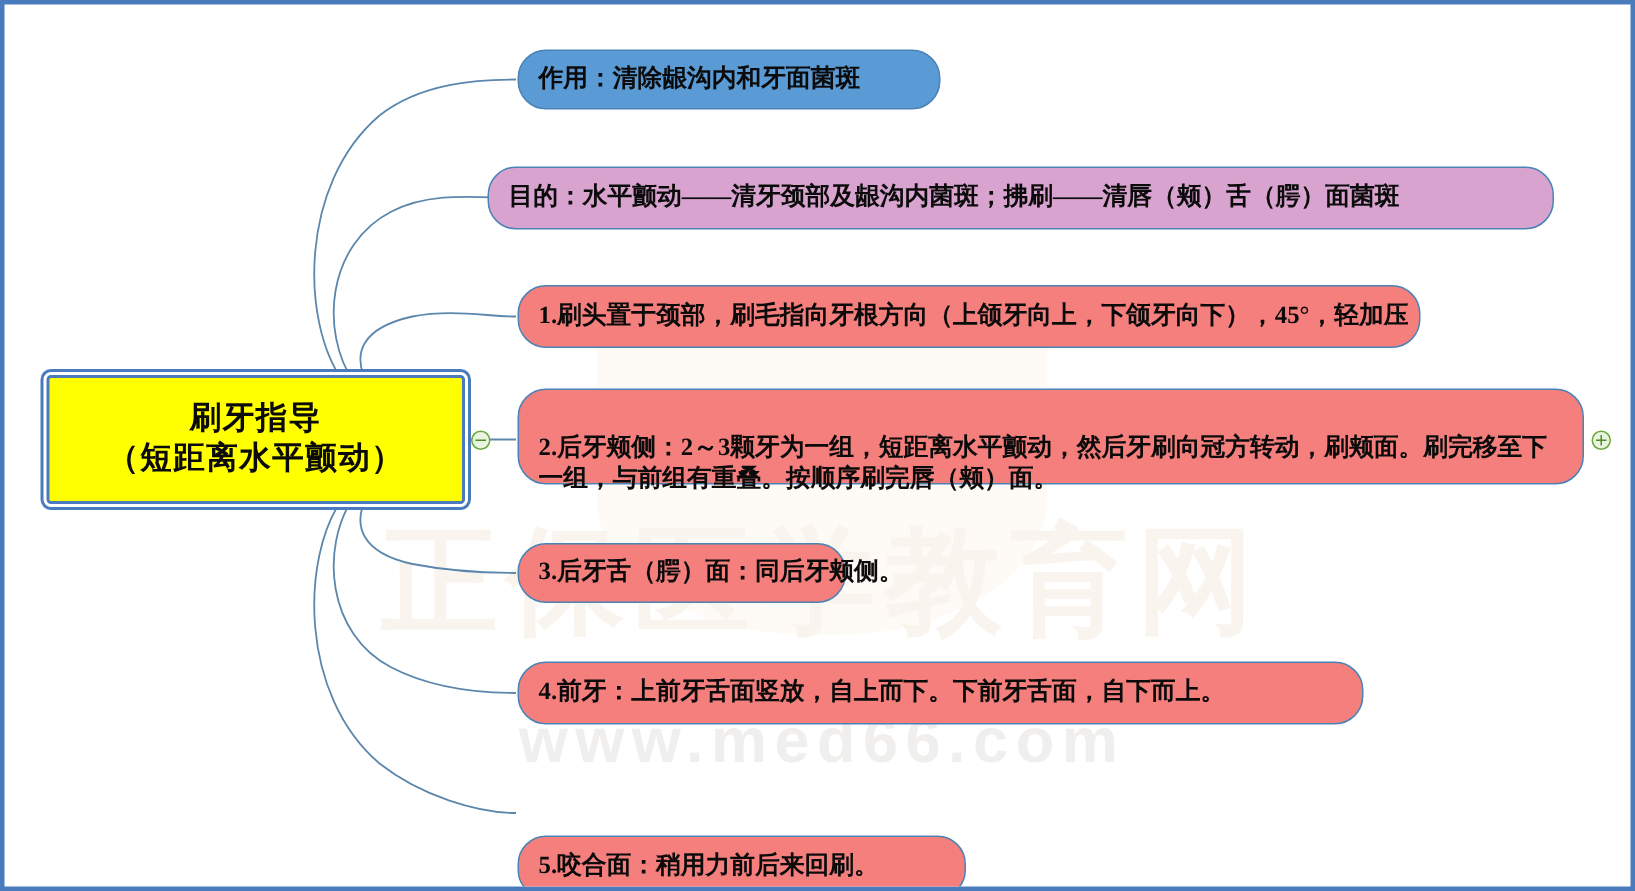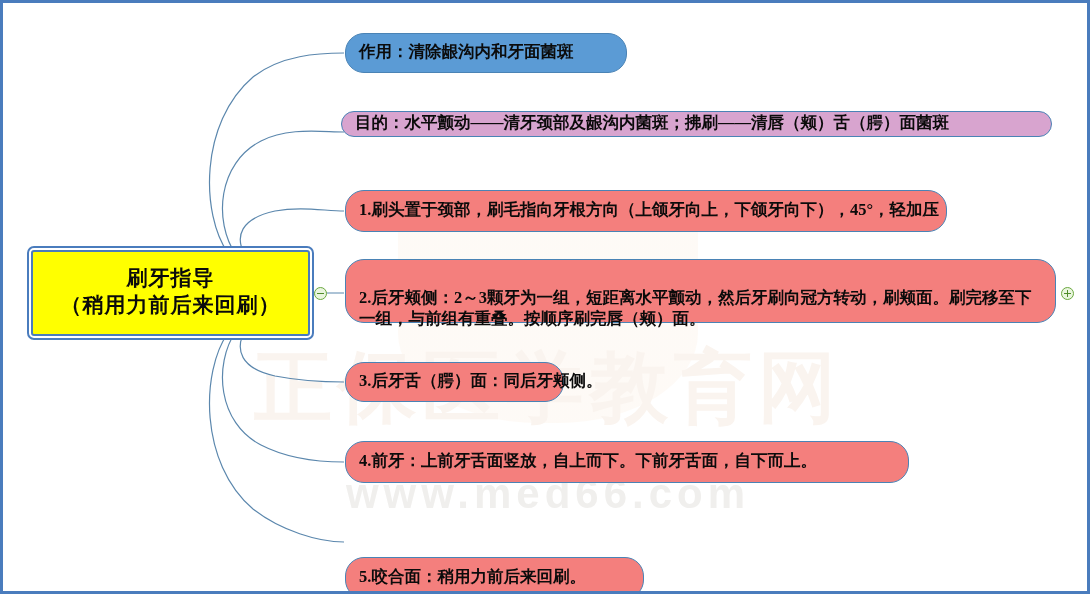--- a/index.html
+++ b/index.html
@@ -115,21 +115,21 @@
   
   .child {
     border: 1px solid #4a83b5;
     font-size: 16.5px;
   }
   .child.blue  { background: #5b9bd5; }
   .child.mauve { background: #d8a4cf; }
   .child.salmon{ background: #f47f7d; }
 
   #node-1 { left: 342px; top: 30px;  width: 282px; height: 40px; }
-  #node-2 { left: 338px; top: 108px; width: 711px; height: 26px; }
+  #node-2 { left: 322px; top: 108px; width: 711px; height: 42px; }
   #node-3 { left: 342px; top: 187px; width: 602px; height: 42px; }
   #node-4 { left: 342px; top: 256px; width: 711px; height: 64px;
             align-items: center; white-space: normal; }
   #node-5 { left: 342px; top: 359px; width: 219px; height: 40px; }
   #node-6 { left: 342px; top: 438px; width: 564px; height: 42px; }
   #node-7 { left: 342px; top: 518px; width: 299px; height: 42px; margin-top: 36px; }
 
   #node-4 .txt { white-space: normal; margin-top: 36px; }
 
   
@@ -179,21 +179,21 @@
       <path d="M307,290 L341,290"></path>
       <path d="M307,290 C307,290 262,296 245,322 C228,348 240,366 272,373 C298,378 322,379 341,379"></path>
       <path d="M307,290 C307,290 256,294 233,328 C210,362 215,420 258,442 C285,456 318,459 341,459"></path>
       <path d="M307,290 C307,290 252,292 225,330 C198,368 196,460 250,506 C278,528 316,539 341,539"></path>
     </g>
   </svg>
 
   <div id="root-node" class="node">
     <span class="txt">
       <span>刷牙指导</span><br>
-      <span>（稍用力前后来回刷）</span>
+      <span>（短距离水平颤动）</span>
     </span>
   </div>
   <div id="toggle-root" class="toggle minus"></div>
 
   <div id="node-1" class="node child blue">
     <span class="txt">作用：清除龈沟内和牙面菌斑</span>
   </div>
 
   <div id="node-2" class="node child mauve">
     <span class="txt">目的：水平颤动——清牙颈部及龈沟内菌斑；拂刷——清唇（颊）舌（腭）面菌斑</span>

